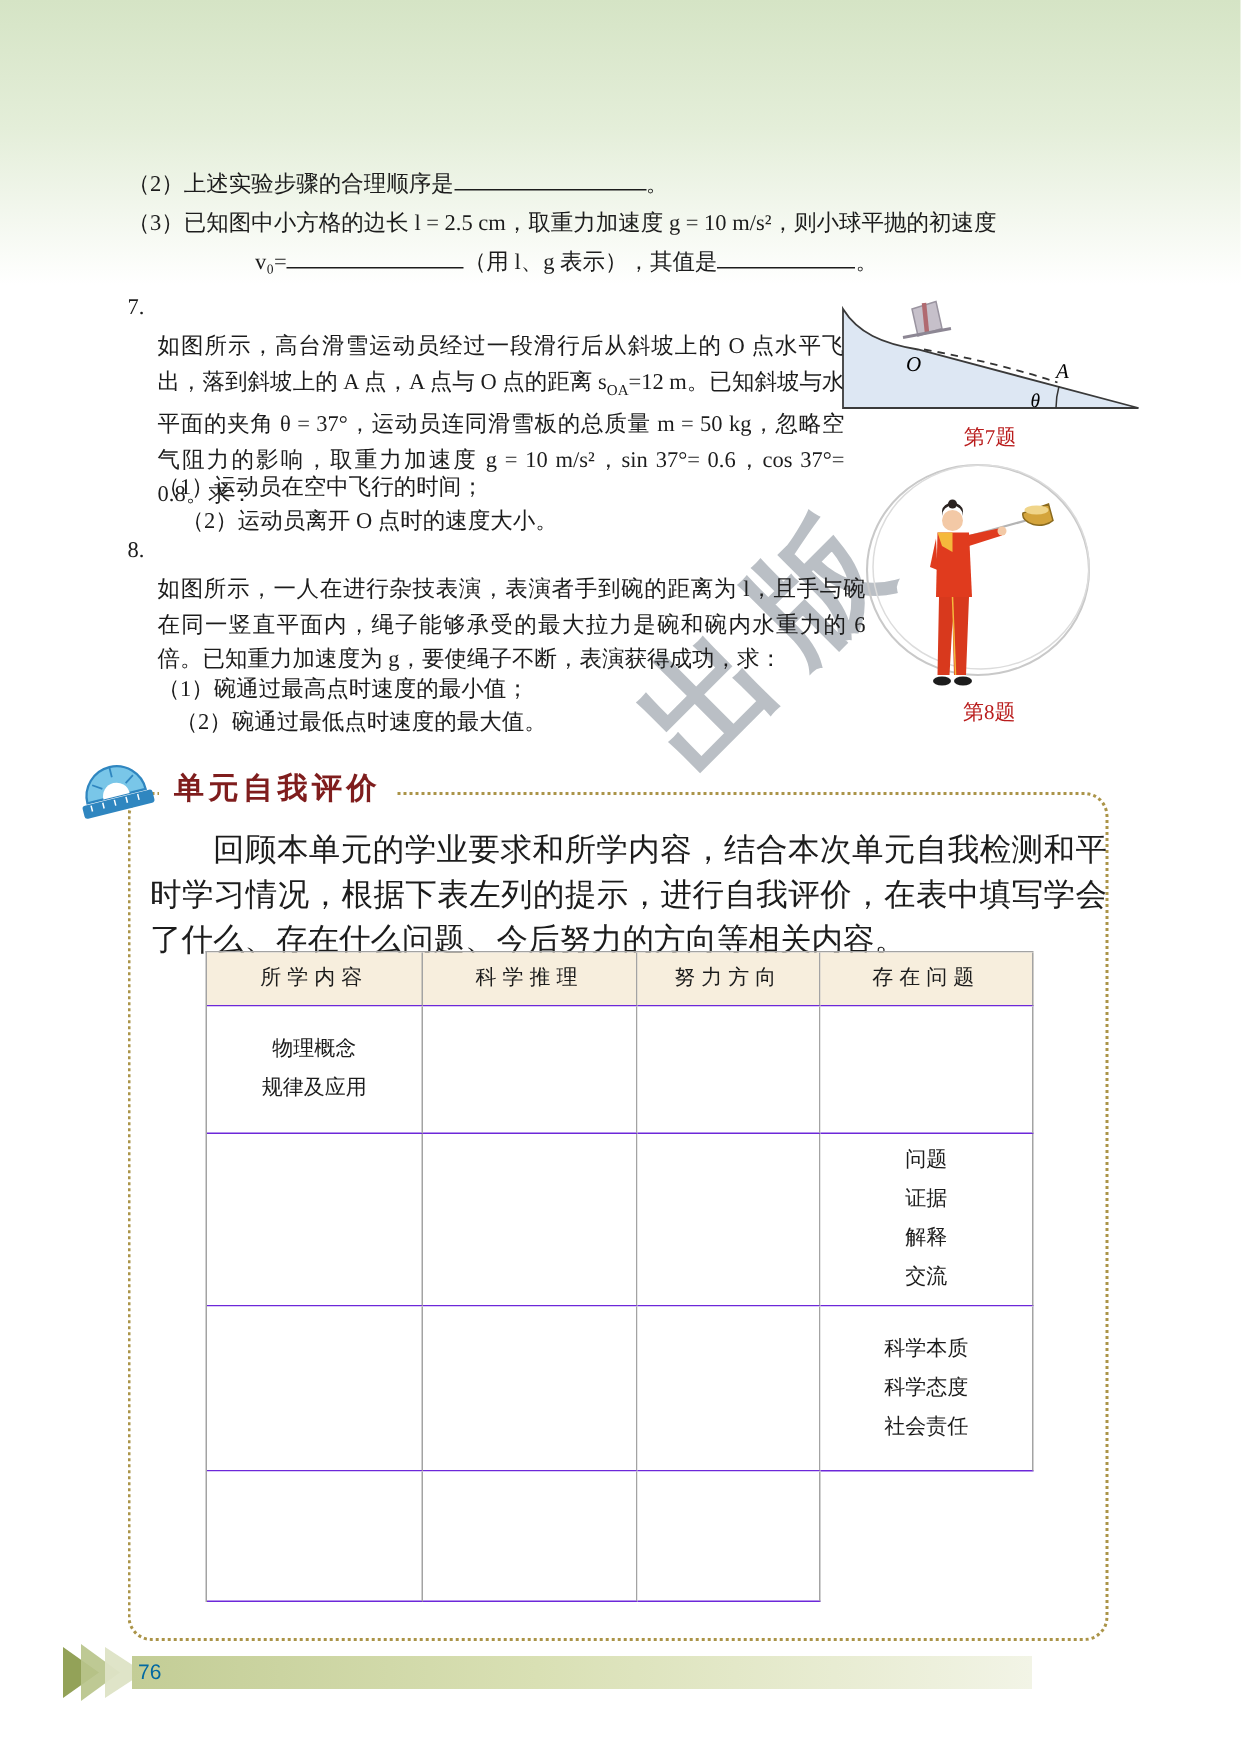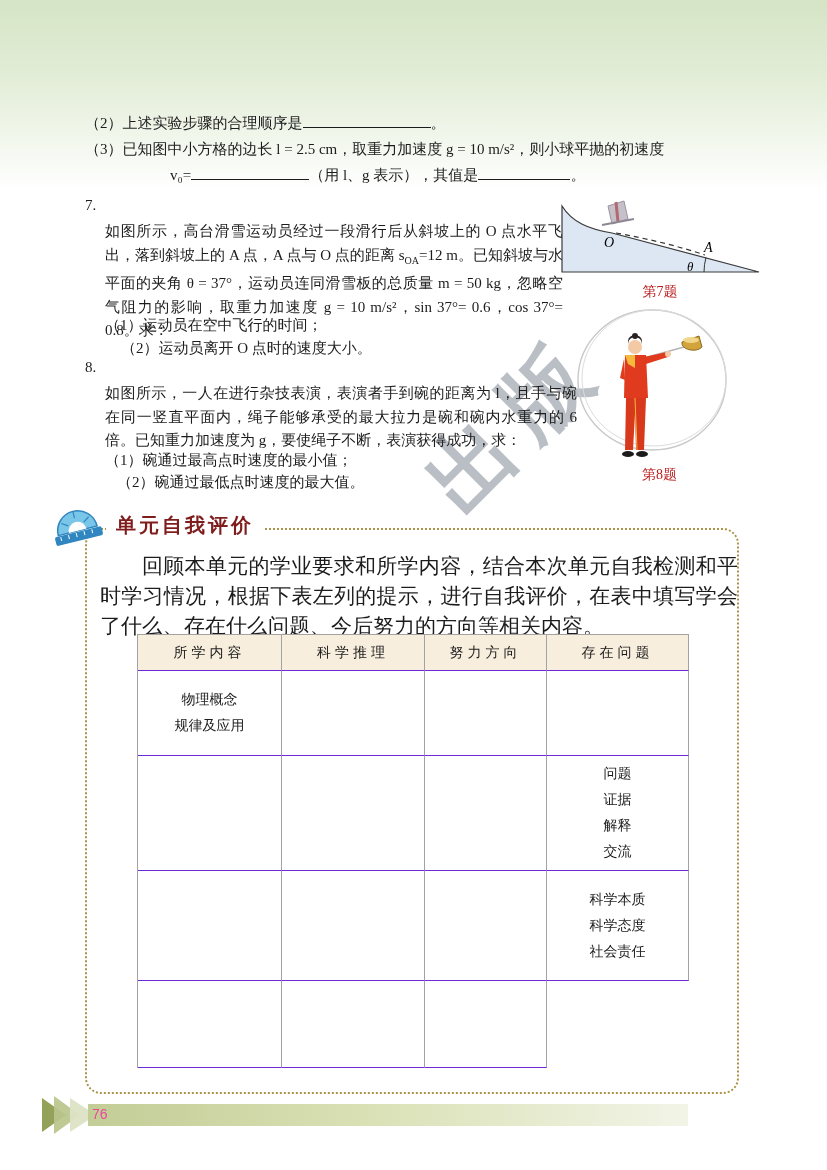--- a/index.html
+++ b/index.html
@@ -41,21 +41,21 @@
     grid-template-rows:36px 85px 115px 110px 87px;
     border-top:1px solid #a3a3a3;border-left:1px solid #a3a3a3;}
   .cell{border-right:1px solid #a3a3a3;border-bottom:1px solid #6d28d9;
     display:flex;flex-direction:column;align-items:center;justify-content:center;
     font-size:14px;line-height:26px;background:#fff;}
   .cell.head{background:#f7eedd;font-size:14px;letter-spacing:4px;}
 
   
   .footer-bar{position:absolute;left:88px;top:1104px;width:600px;height:22px;
     background:linear-gradient(to right,#c3cd96 0%,#d9e0b4 45%,#f2f4e6 100%);}
-  .page-num{position:absolute;left:92px;top:1106px;font-size:14px;color:#ec4899;
+  .page-num{position:absolute;left:92px;top:1106px;font-size:14px;color:#0369a1;
     font-family:"Liberation Sans",sans-serif;}
   .footer-arrows{position:absolute;left:40px;top:1094px;width:60px;height:42px;}
 
   svg text{font-family:"Liberation Serif",serif;}
 </style>
 </head>
 <body>
 
 <div id="page">
 

